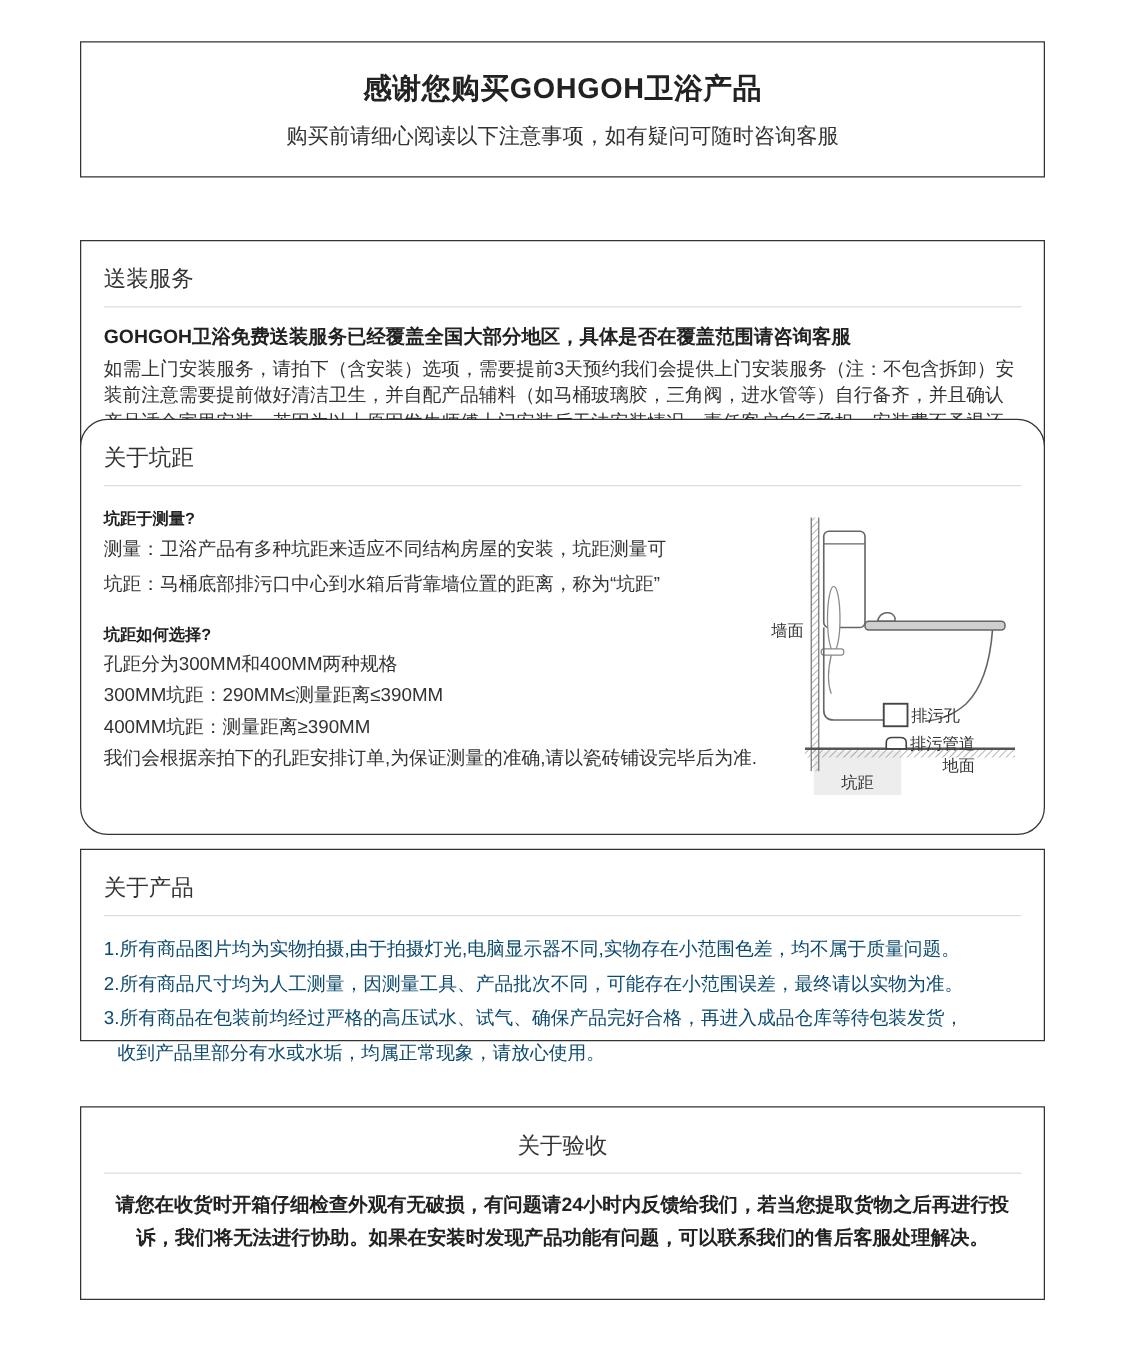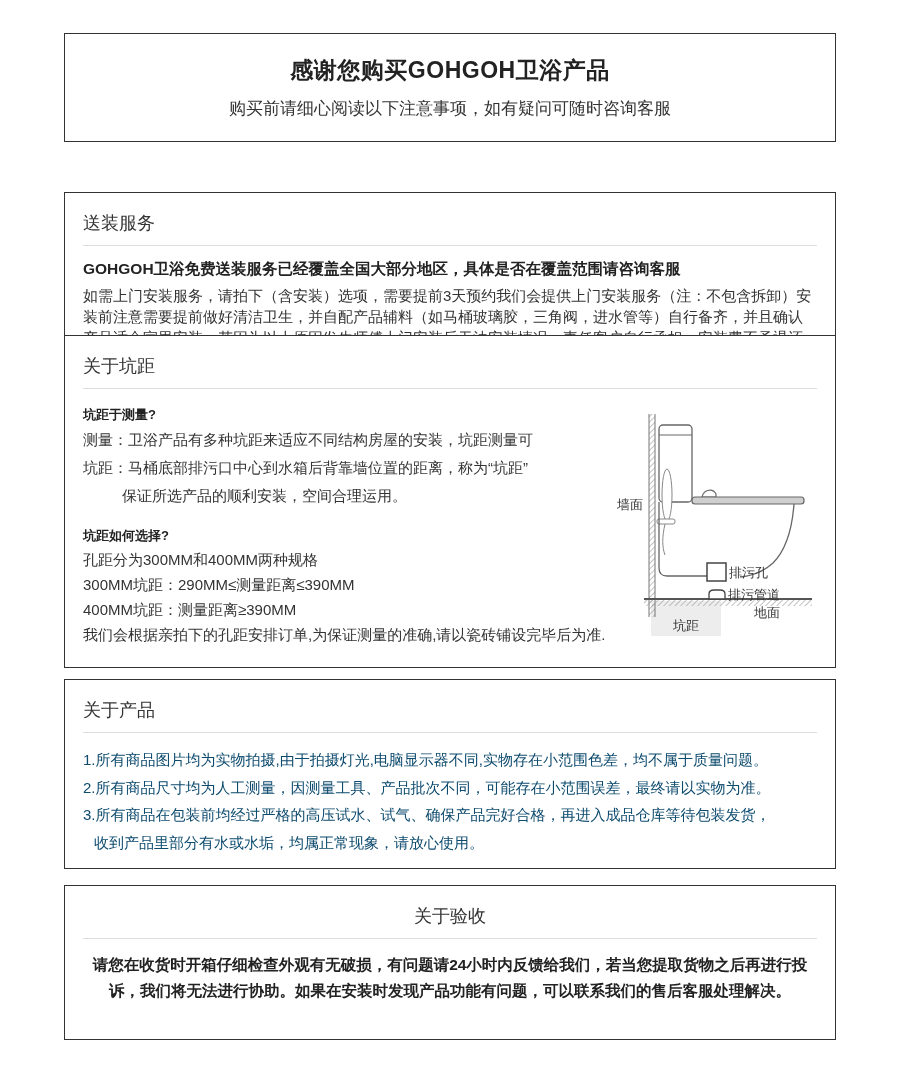--- a/index.html
+++ b/index.html
@@ -14,28 +14,28 @@
     border:1.5px solid #333;background:#fff;padding:18px 18px 0 18px;
   }
   #box-header{top:33px;height:109px;padding:0;display:flex;flex-direction:column;align-items:center;justify-content:center;gap:11px;}
   .title{font-size:23px;font-weight:bold;color:#222;letter-spacing:.5px;}
   .subtitle{font-size:17px;color:#333;text-align:center;}
   .sec-heading{font-size:18px;color:#333;font-weight:400;}
   .divider{border-bottom:1px solid #ddd;margin-top:10px;}
   #box-delivery{top:153px;height:172px;margin-top:39px;}
   .lead{font-weight:bold;font-size:15.5px;margin-top:13px;color:#222;}
   .body-text{font-size:15px;line-height:21px;margin-top:5px;color:#333;}
-  #box-pit{top:335px;height:333px;}
+  #box-pit{top:335px;height:333px;border-radius:22px;}
   .sub-head{font-size:13px;font-weight:bold;color:#222;margin-top:15px;line-height:22px;}
   .pit-line{font-size:15px;line-height:28px;color:#333;}
   .q2 .pit-line{line-height:25px;}
   .pit-line.indent{padding-left:39px;}
   #pit-diagram{position:absolute;left:539px;top:63px;}
   #pit-diagram svg text{font-family:"Liberation Sans","DejaVu Sans",sans-serif;font-size:13px;fill:#333;}
-  #box-product{top:679px;height:190px;}
+  #box-product{top:679px;height:154px;}
   .prod-lines{margin-top:13px;}
   .prod-line{font-size:15px;line-height:27.5px;color:#0c4a6e;}
   .prod-line.indent{padding-left:11px;}
   #box-accept{top:885px;height:155px;text-align:center;}
   .accept-body{font-weight:bold;font-size:15.5px;line-height:26px;margin-top:13px;color:#222;}
 </style>
 </head>
 <body>
 
 <div class="canvas">
@@ -53,21 +53,20 @@
   </div>
 
   <div class="box" id="box-pit">
     <div class="sec-heading">关于坑距</div>
     <div class="divider"></div>
 
     <div class="q1">
       <div class="sub-head">坑距于测量?</div>
       <div class="pit-line">测量：卫浴产品有多种坑距来适应不同结构房屋的安装，坑距测量可</div>
       <div class="pit-line">坑距：马桶底部排污口中心到水箱后背靠墙位置的距离，称为“坑距”</div>
-      <div class="pit-line indent">保证所选产品的顺利安装，空间合理运用。</div>
     </div>
 
     <div class="q2">
       <div class="sub-head">坑距如何选择?</div>
       <div class="pit-line">孔距分为300MM和400MM两种规格</div>
       <div class="pit-line">300MM坑距：290MM≤测量距离≤390MM</div>
       <div class="pit-line">400MM坑距：测量距离≥390MM</div>
       <div class="pit-line">我们会根据亲拍下的孔距安排订单,为保证测量的准确,请以瓷砖铺设完毕后为准.</div>
     </div>
 

